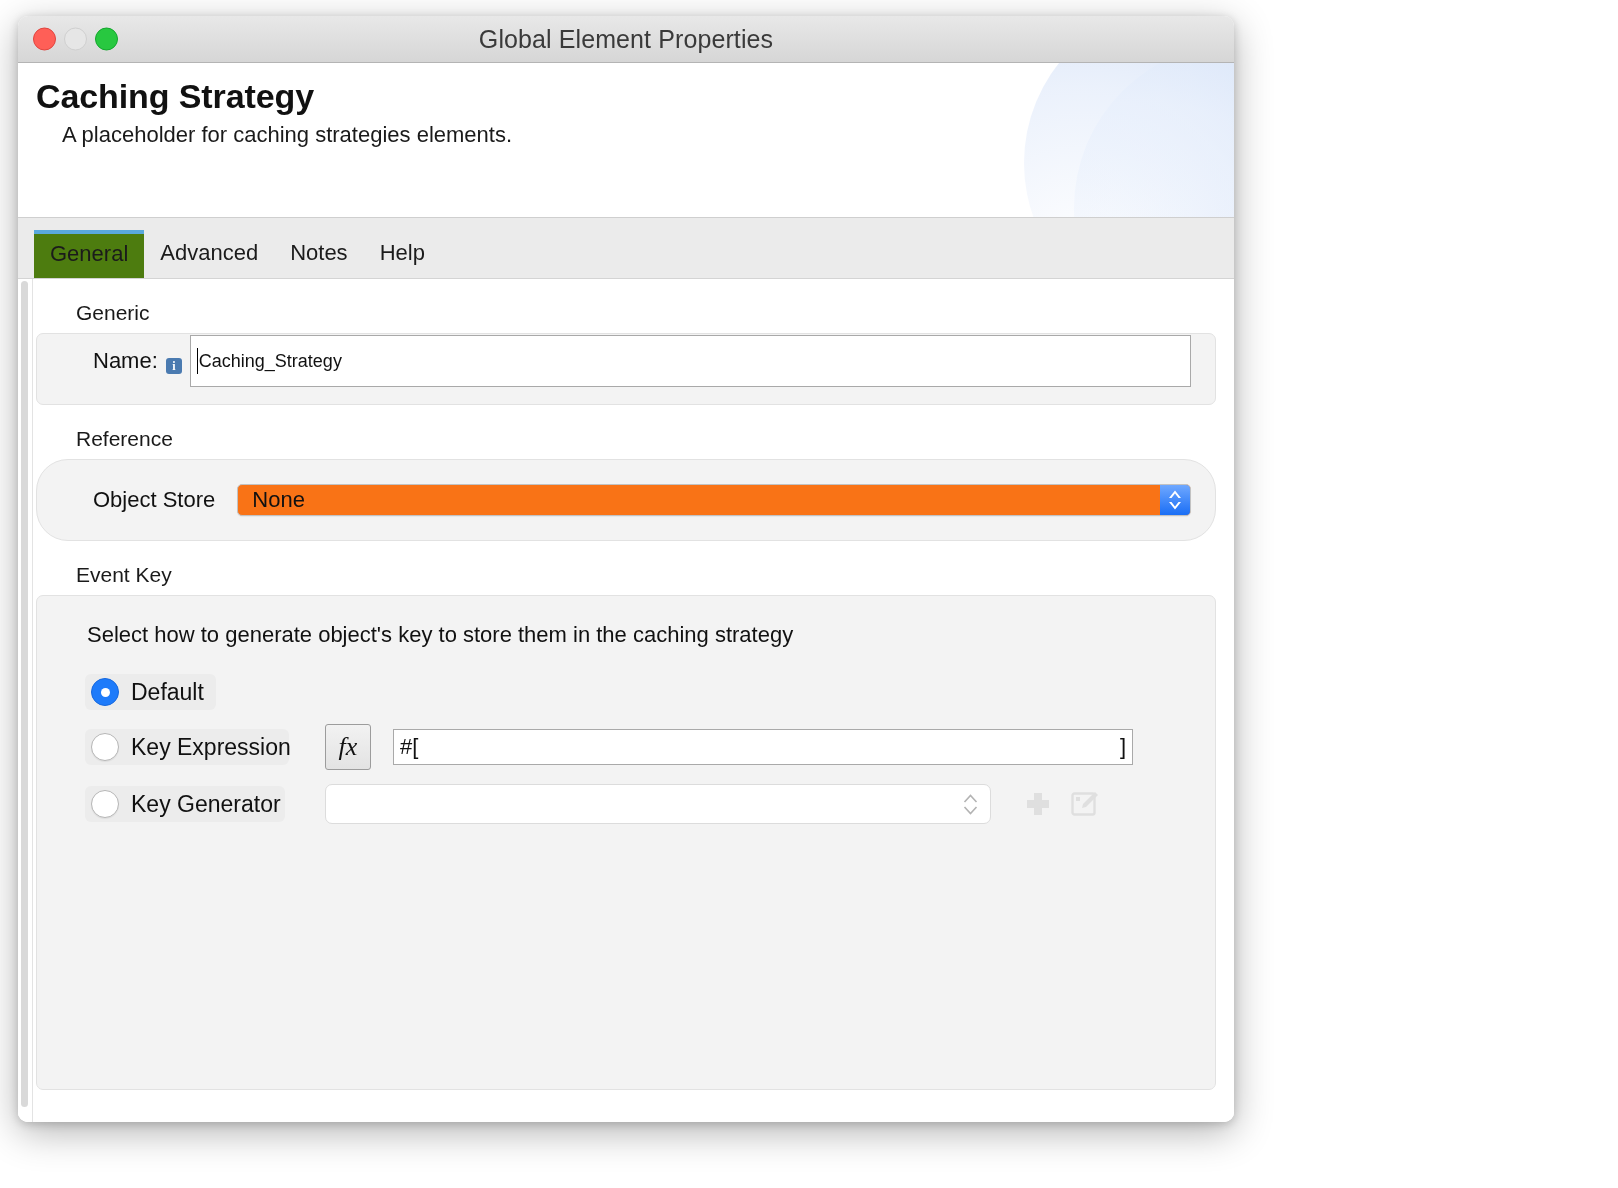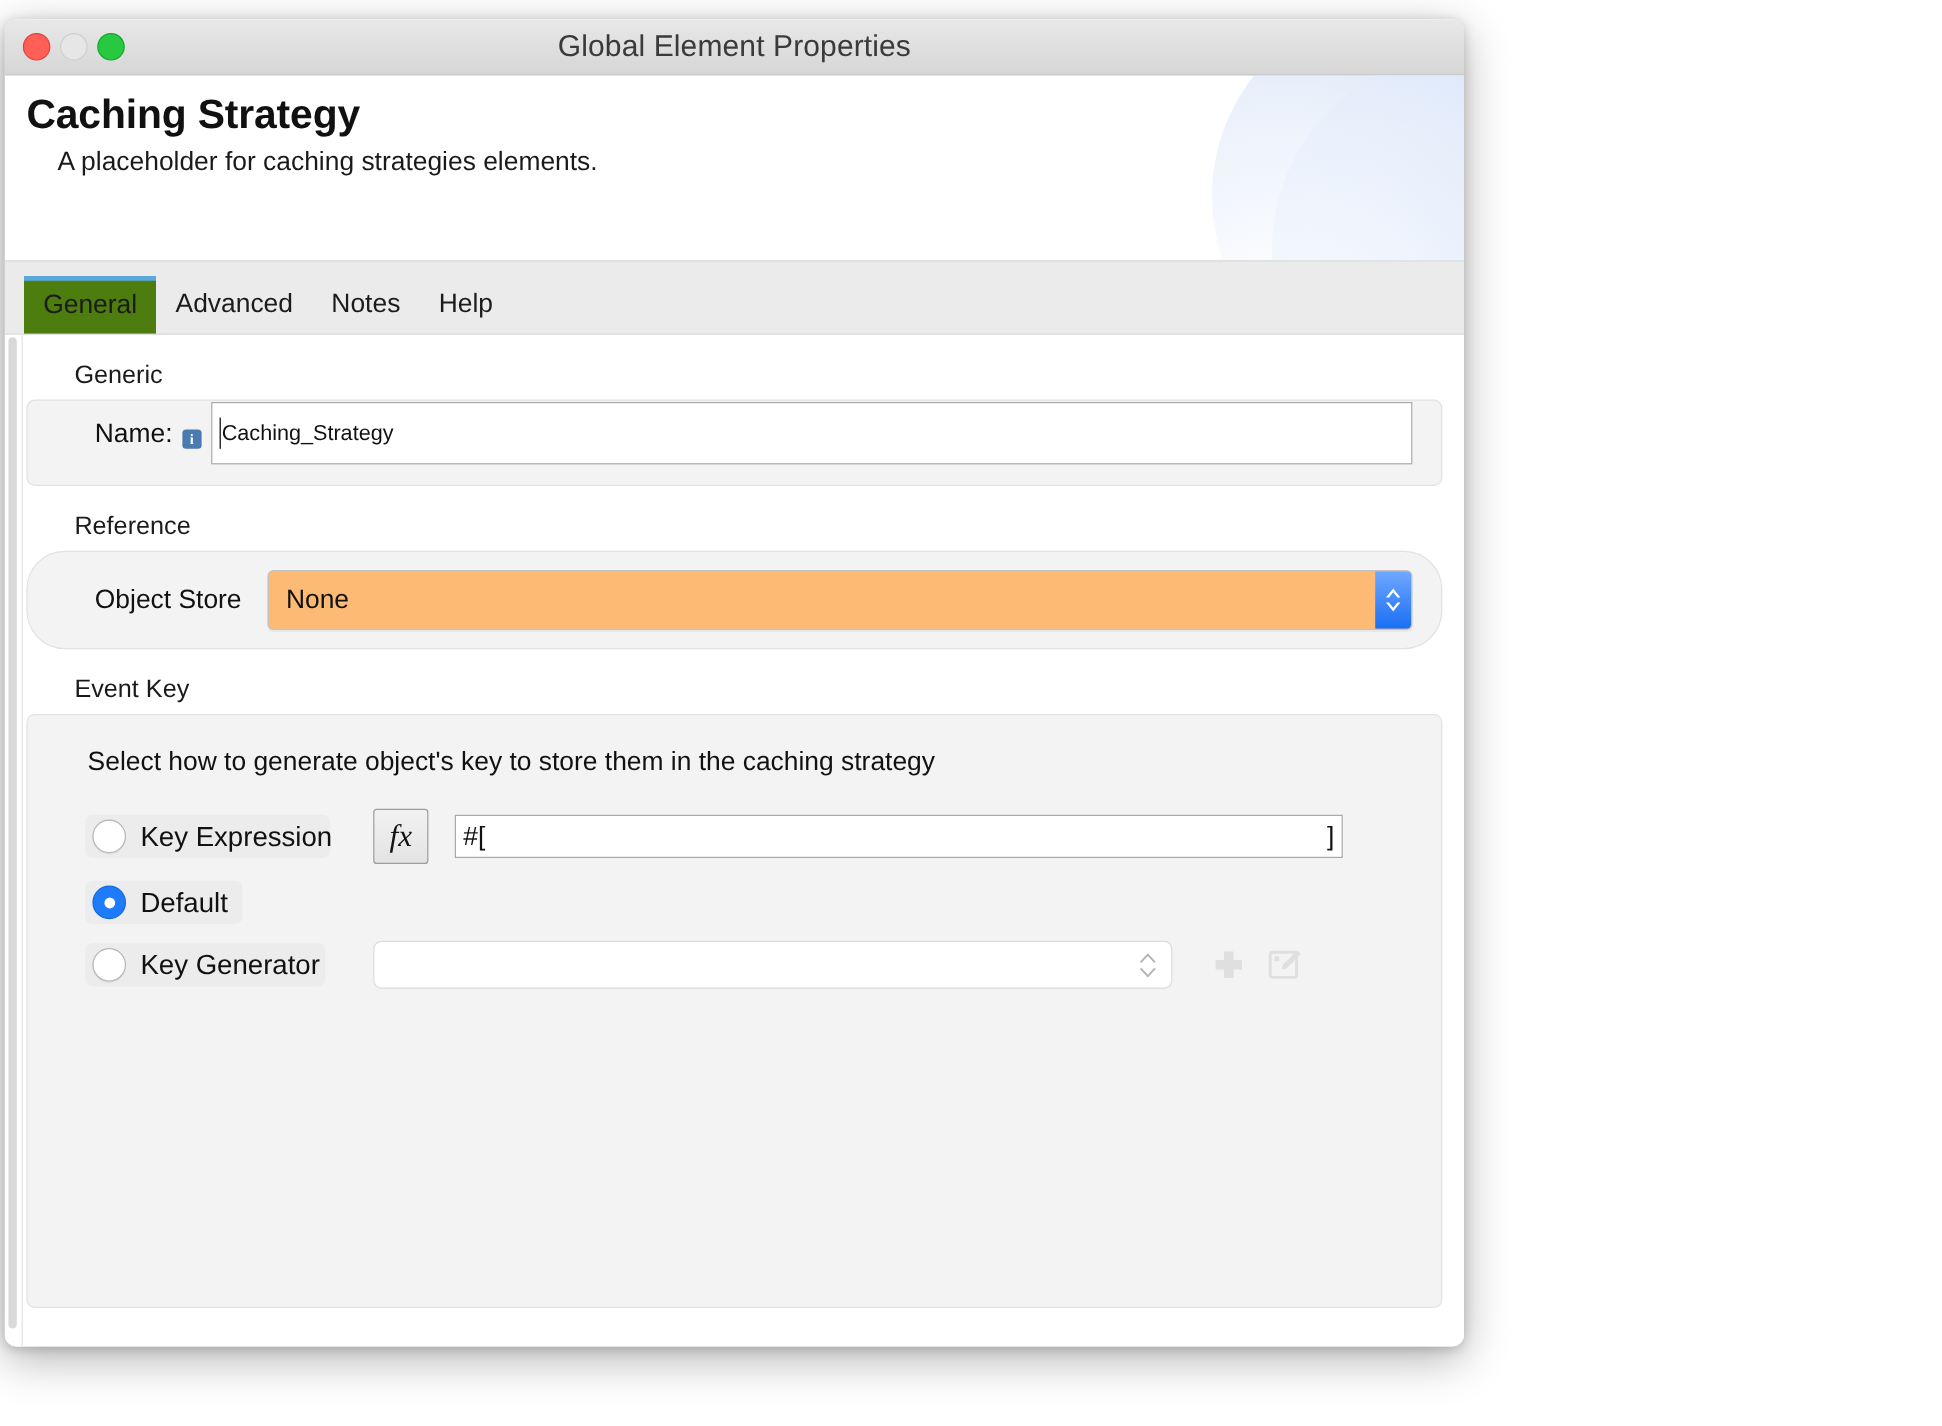--- a/index.html
+++ b/index.html
@@ -9,21 +9,21 @@
     width: 1618px;
     height: 1188px;
     overflow: hidden;
     font-family: "Liberation Sans", sans-serif;
     -webkit-font-smoothing: antialiased;
   }
 
   
   .window {
     position: absolute;
-    left: 4px;
+    left: 18px;
     top: 16px;
     width: 1216px;
     height: 1106px;
     background: #ffffff;
     border-radius: 10px;
     box-shadow: 0 10px 38px rgba(0,0,0,0.30), 0 2px 10px rgba(0,0,0,0.18);
     overflow: hidden;
     display: flex;
     flex-direction: column;
   }
@@ -212,22 +212,22 @@
     display: inline-block;
     width: 1px;
     height: 26px;
     background: #000;
     margin-right: 1px;
   }
 
   
   .combo {
     flex: 1 1 auto;
-    height: 50px;
-    background: #fdba74;
+    height: 32px;
+    background: #f97316;
     border: 1px solid #c2c2c2;
     border-radius: 5px;
     box-sizing: border-box;
     margin-left: 22px;
     display: flex;
     align-items: center;
     position: relative;
     box-shadow: 0 1px 1px rgba(0,0,0,0.05);
     overflow: hidden;
   }
@@ -441,36 +441,36 @@
           </span>
         </div>
       </div>
 
       <div class="group-label">Event Key</div>
       <div class="panel eventkey">
 
         <div class="ek-desc">Select how to generate object's key to store them in the caching strategy</div>
 
         <div class="radio-row">
+          <label class="radio-pill">
+            <span class="radio on"></span>
+            <span class="radio-label">Default</span>
+          </label>
+        </div>
+
+        <div class="radio-row">
           <label class="radio-pill" style="width:204px;">
             <span class="radio off"></span>
             <span class="radio-label">Key Expression</span>
           </label>
           <div class="fx-btn" style="margin-left:36px;">fx</div>
           <div class="expr-field" style="width:740px; margin-left:22px;">
             <span>#[</span>
             <span>]</span>
           </div>
-        </div>
-
-        <div class="radio-row">
-          <label class="radio-pill">
-            <span class="radio on"></span>
-            <span class="radio-label">Default</span>
-          </label>
         </div>
 
         <div class="radio-row">
           <label class="radio-pill" style="width:200px;">
             <span class="radio off"></span>
             <span class="radio-label">Key Generator</span>
           </label>
           <div class="combo-disabled" style="width:666px; margin-left:40px;">
             <span style="flex:1 1 auto; font-size:21px; color:#999;"></span>
             <span class="stepper-grey">

